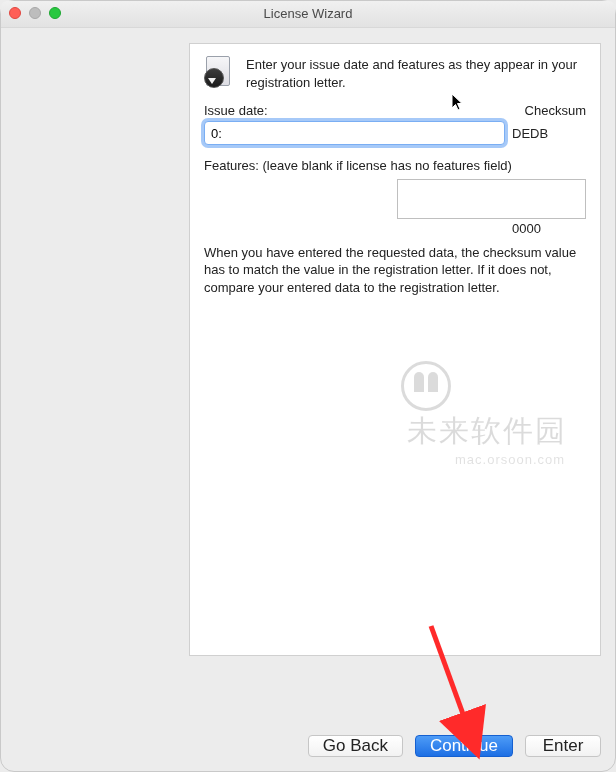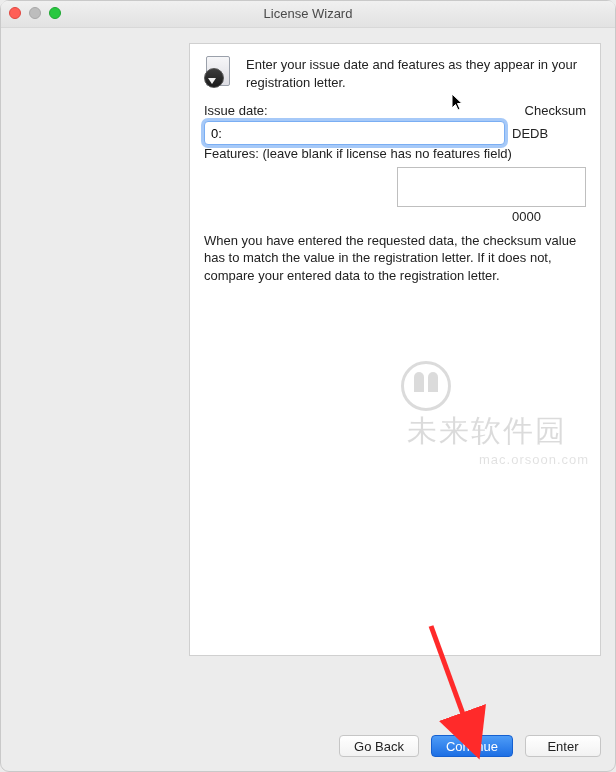--- a/index.html
+++ b/index.html
@@ -12,21 +12,21 @@
     font-size: 13px;
     color: #222;
     overflow: hidden;
   }
   .window {
     width: 616px;
     height: 772px;
     background: #ececec;
     border: 1px solid #c9c9c9;
     box-sizing: border-box;
-    border-radius: 9px;
+    border-radius: 14px;
     position: relative;
   }
   .titlebar {
     height: 26px;
     line-height: 26px;
     border-bottom: 1px solid #d8d8d8;
     background: linear-gradient(#f0f0f0, #e2e2e2);
     position: relative;
     text-align: center;
     font-size: 13px;
@@ -144,21 +144,21 @@
     border: 1px solid #bfbfbf;
     border-radius: 4px;
     outline: none;
   }
   input.text-field.focused {
     border: 1px solid #7aaef3;
     box-shadow: 0 0 0 3px rgba(93,157,242,0.55);
   }
 
   .features-label {
-    margin-top: 0;
+    margin-top: 12px;
     line-height: 1.35;
   }
 
   .features-row {
     display: flex;
     margin-top: 4px;
     align-items: flex-end;
     flex-direction: column;
   }
   textarea.features-field {
@@ -184,21 +184,21 @@
     position: absolute;
     right: 14px;
     bottom: 14px;
     display: flex;
     gap: 12px;
   }
   button.mac-btn {
     height: 22px;
     min-width: 76px;
     padding: 0 14px;
-    font-size: 13px;
+    font-size: 17px;
     font-family: inherit;
     border-radius: 4px;
     border: 1px solid #c6c6c6;
     background: linear-gradient(#ffffff,#f2f2f2);
     color: #222;
     cursor: default;
   }
   button.mac-btn.primary {
     border: 1px solid #1560d0;
     background: linear-gradient(#4e9cf7,#1d6fe4);
@@ -249,21 +249,21 @@
   .wm-text {
     display: inline-block;
     vertical-align: middle;
     font-size: 30px;
     margin-left: 6px;
     letter-spacing: 2px;
   }
   .wm-sub {
     font-size: 13px;
     letter-spacing: 1px;
-    margin-left: 78px;
+    margin-left: 54px;
     color: rgba(0,0,0,0.12);
   }
 
   
   .anno-arrow {
     position: absolute;
     left: 420px;
     top: 620px;
     width: 80px;
     height: 140px;

